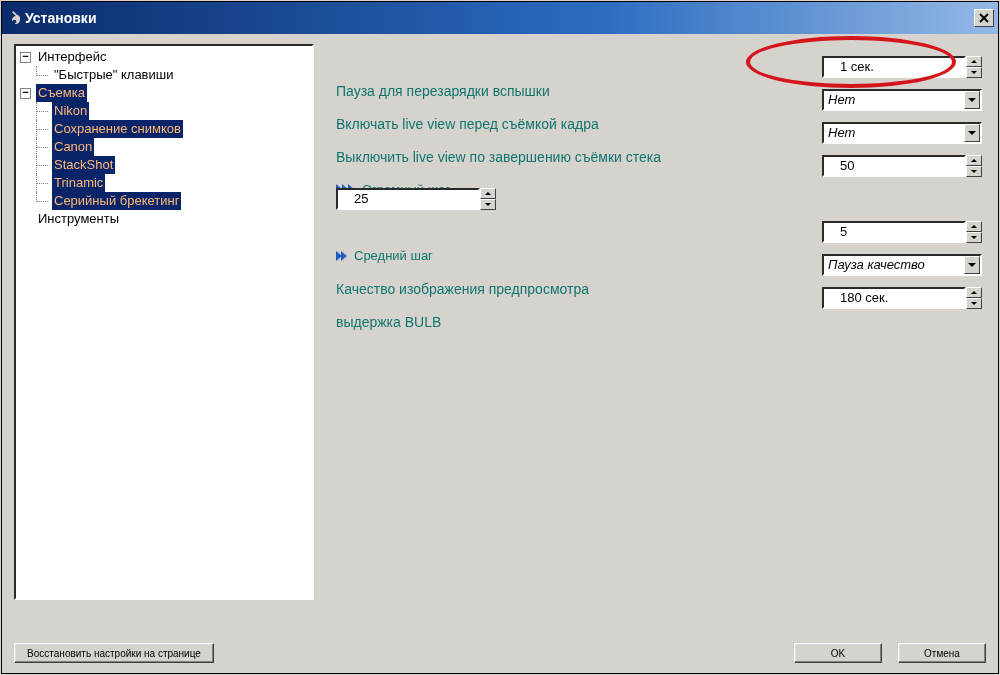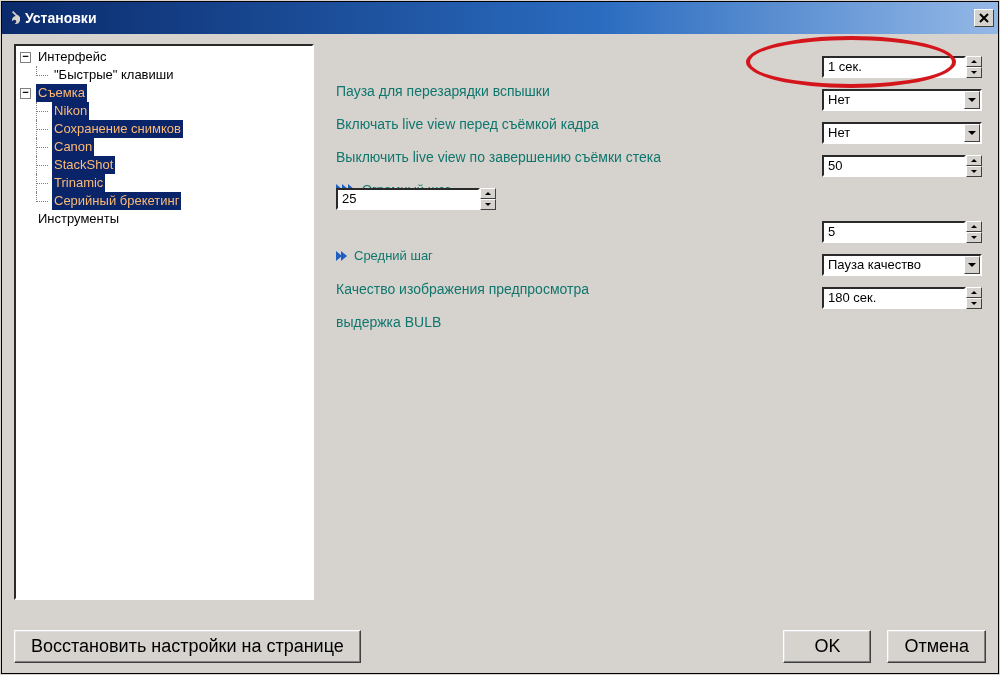--- a/index.html
+++ b/index.html
@@ -34,37 +34,37 @@
 
   
   .settings{flex:1;padding:6px 4px 0 12px;}
   .setting-row{display:flex;align-items:center;height:33px;}
   .setting-label{flex:1;font-size:14px;color:#0f766e;display:flex;align-items:center;gap:8px;margin-top:48px;}
   .step-icon{display:inline-flex;gap:-2px;}
   .chev{display:inline-block;width:0;height:0;border-top:5px solid transparent;border-bottom:5px solid transparent;border-left:6px solid #1e5fbf;margin-right:-1px;}
   .chev.big{border-top-width:6px;border-bottom-width:6px;border-left-width:7px;}
 
   .field{width:160px;height:22px;display:flex;}
-  .textinput{flex:1;height:22px;background:#fff;border:2px inset #fff;border-top-color:#7e7e7e;border-left-color:#7e7e7e;padding:0 4px;font-size:13px;line-height:18px;}
+  .textinput{flex:1;height:22px;background:#fff;border:2px inset #fff;border-top-color:#7e7e7e;border-left-color:#7e7e7e;padding:0 16px;font-size:13px;line-height:18px;}
   .select{flex:1;height:22px;background:#fff;border:2px inset #fff;border-top-color:#7e7e7e;border-left-color:#7e7e7e;display:flex;align-items:center;}
-  .select span{flex:1;padding:0 4px;font-size:13px;}
+  .select span{flex:1;padding:0 4px;font-size:13px;font-style:italic;}
   .ddbtn{width:16px;height:18px;background:#d6d3ce;border:1px solid #fff;border-right-color:#404040;border-bottom-color:#404040;display:flex;align-items:center;justify-content:center;}
   .ddbtn::after{content:"";width:0;height:0;border-left:4px solid transparent;border-right:4px solid transparent;border-top:4px solid #000;}
   .spinbtns{width:16px;height:22px;display:flex;flex-direction:column;}
   .spinbtn{flex:1;background:#d6d3ce;border:1px solid #fff;border-right-color:#404040;border-bottom-color:#404040;display:flex;align-items:center;justify-content:center;}
   .spinbtn.up::after{content:"";width:0;height:0;border-left:3px solid transparent;border-right:3px solid transparent;border-bottom:3px solid #000;}
   .spinbtn.down::after{content:"";width:0;height:0;border-left:3px solid transparent;border-right:3px solid transparent;border-top:3px solid #000;}
 
   
   .annot{position:absolute;border:4px solid #d4151b;border-radius:50%;pointer-events:none;}
 
   
   .footer{display:flex;align-items:center;padding:6px 0 0 0;}
   .footer .spacer{flex:1;}
-  .btn{height:33px;min-width:88px;padding:0 16px;background:#d6d3ce;border:1px solid #fff;border-right-color:#404040;border-bottom-color:#404040;box-shadow:inset -1px -1px 0 #808080,inset 1px 1px 0 #dfdfdf;font-size:18px;cursor:default;}
+  .btn{height:20px;min-width:88px;padding:0 4px;background:#d6d3ce;border:1px solid #fff;border-right-color:#404040;border-bottom-color:#404040;box-shadow:inset -1px -1px 0 #808080,inset 1px 1px 0 #dfdfdf;font-size:10px;cursor:default;}
   .btn+.btn{margin-left:16px;}
   .btn-wide{min-width:200px;}
 </style>
 </head>
 <body>
 
 <div class="window">
 
   <div class="titlebar">
     <span class="wrench">

